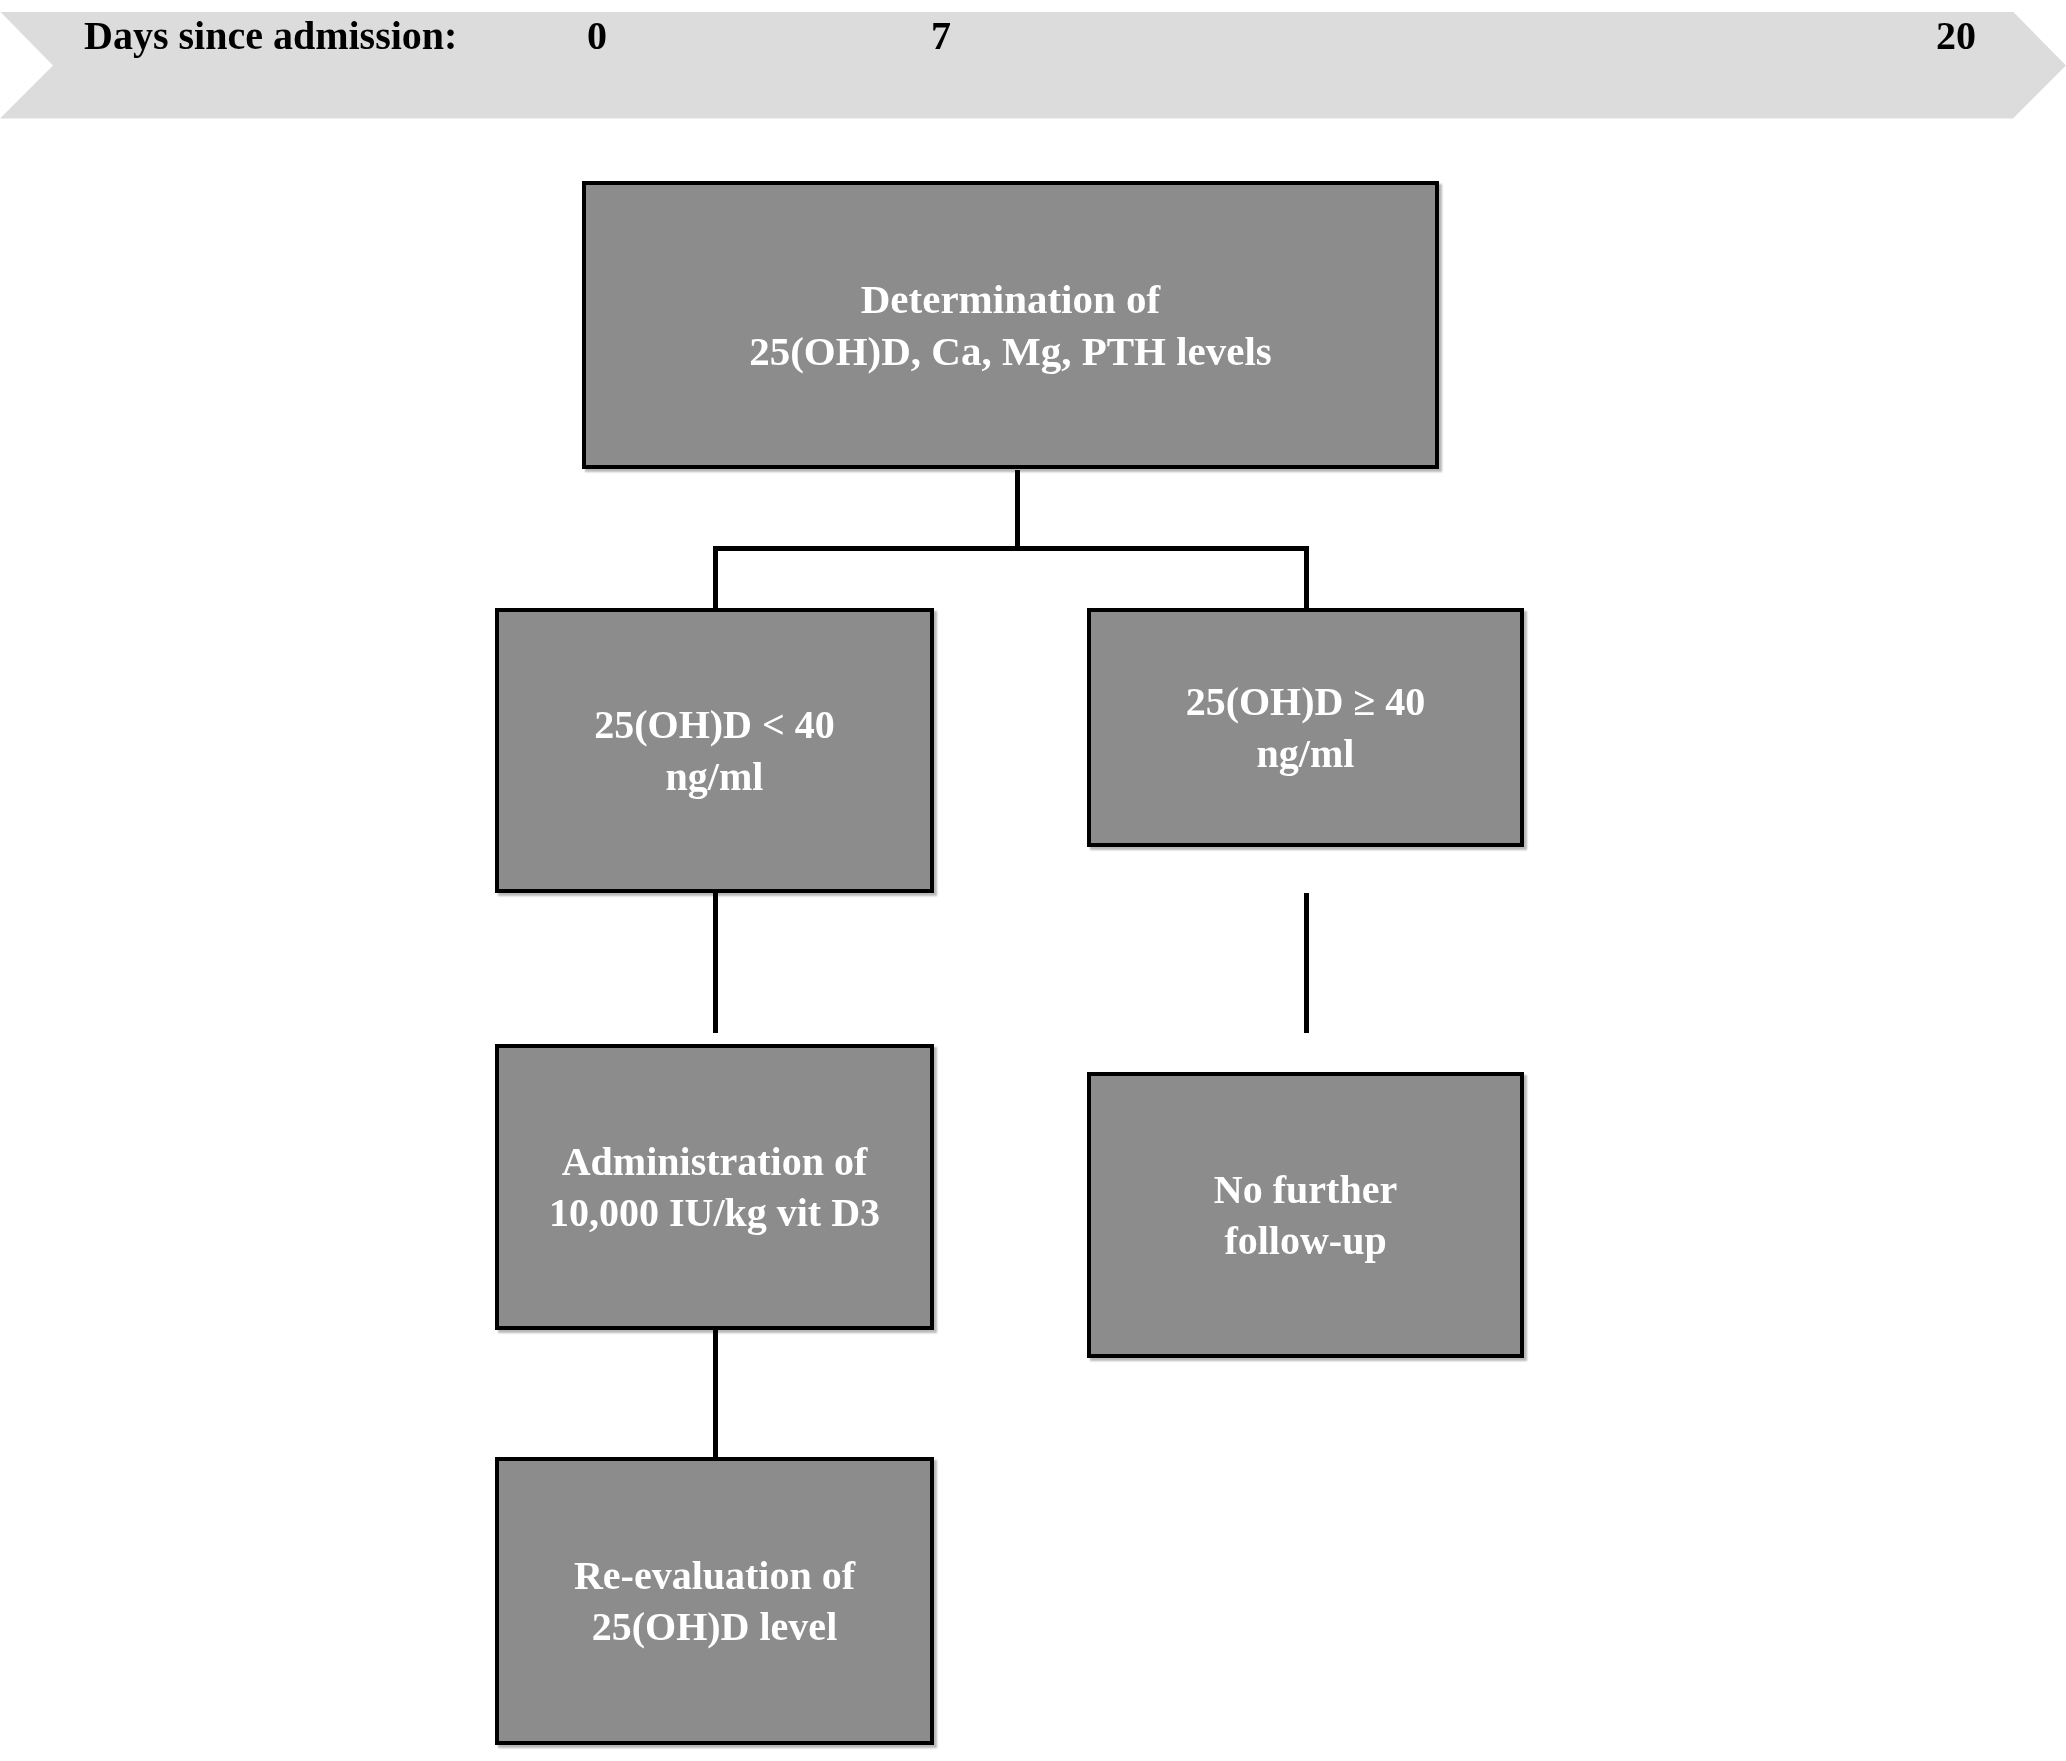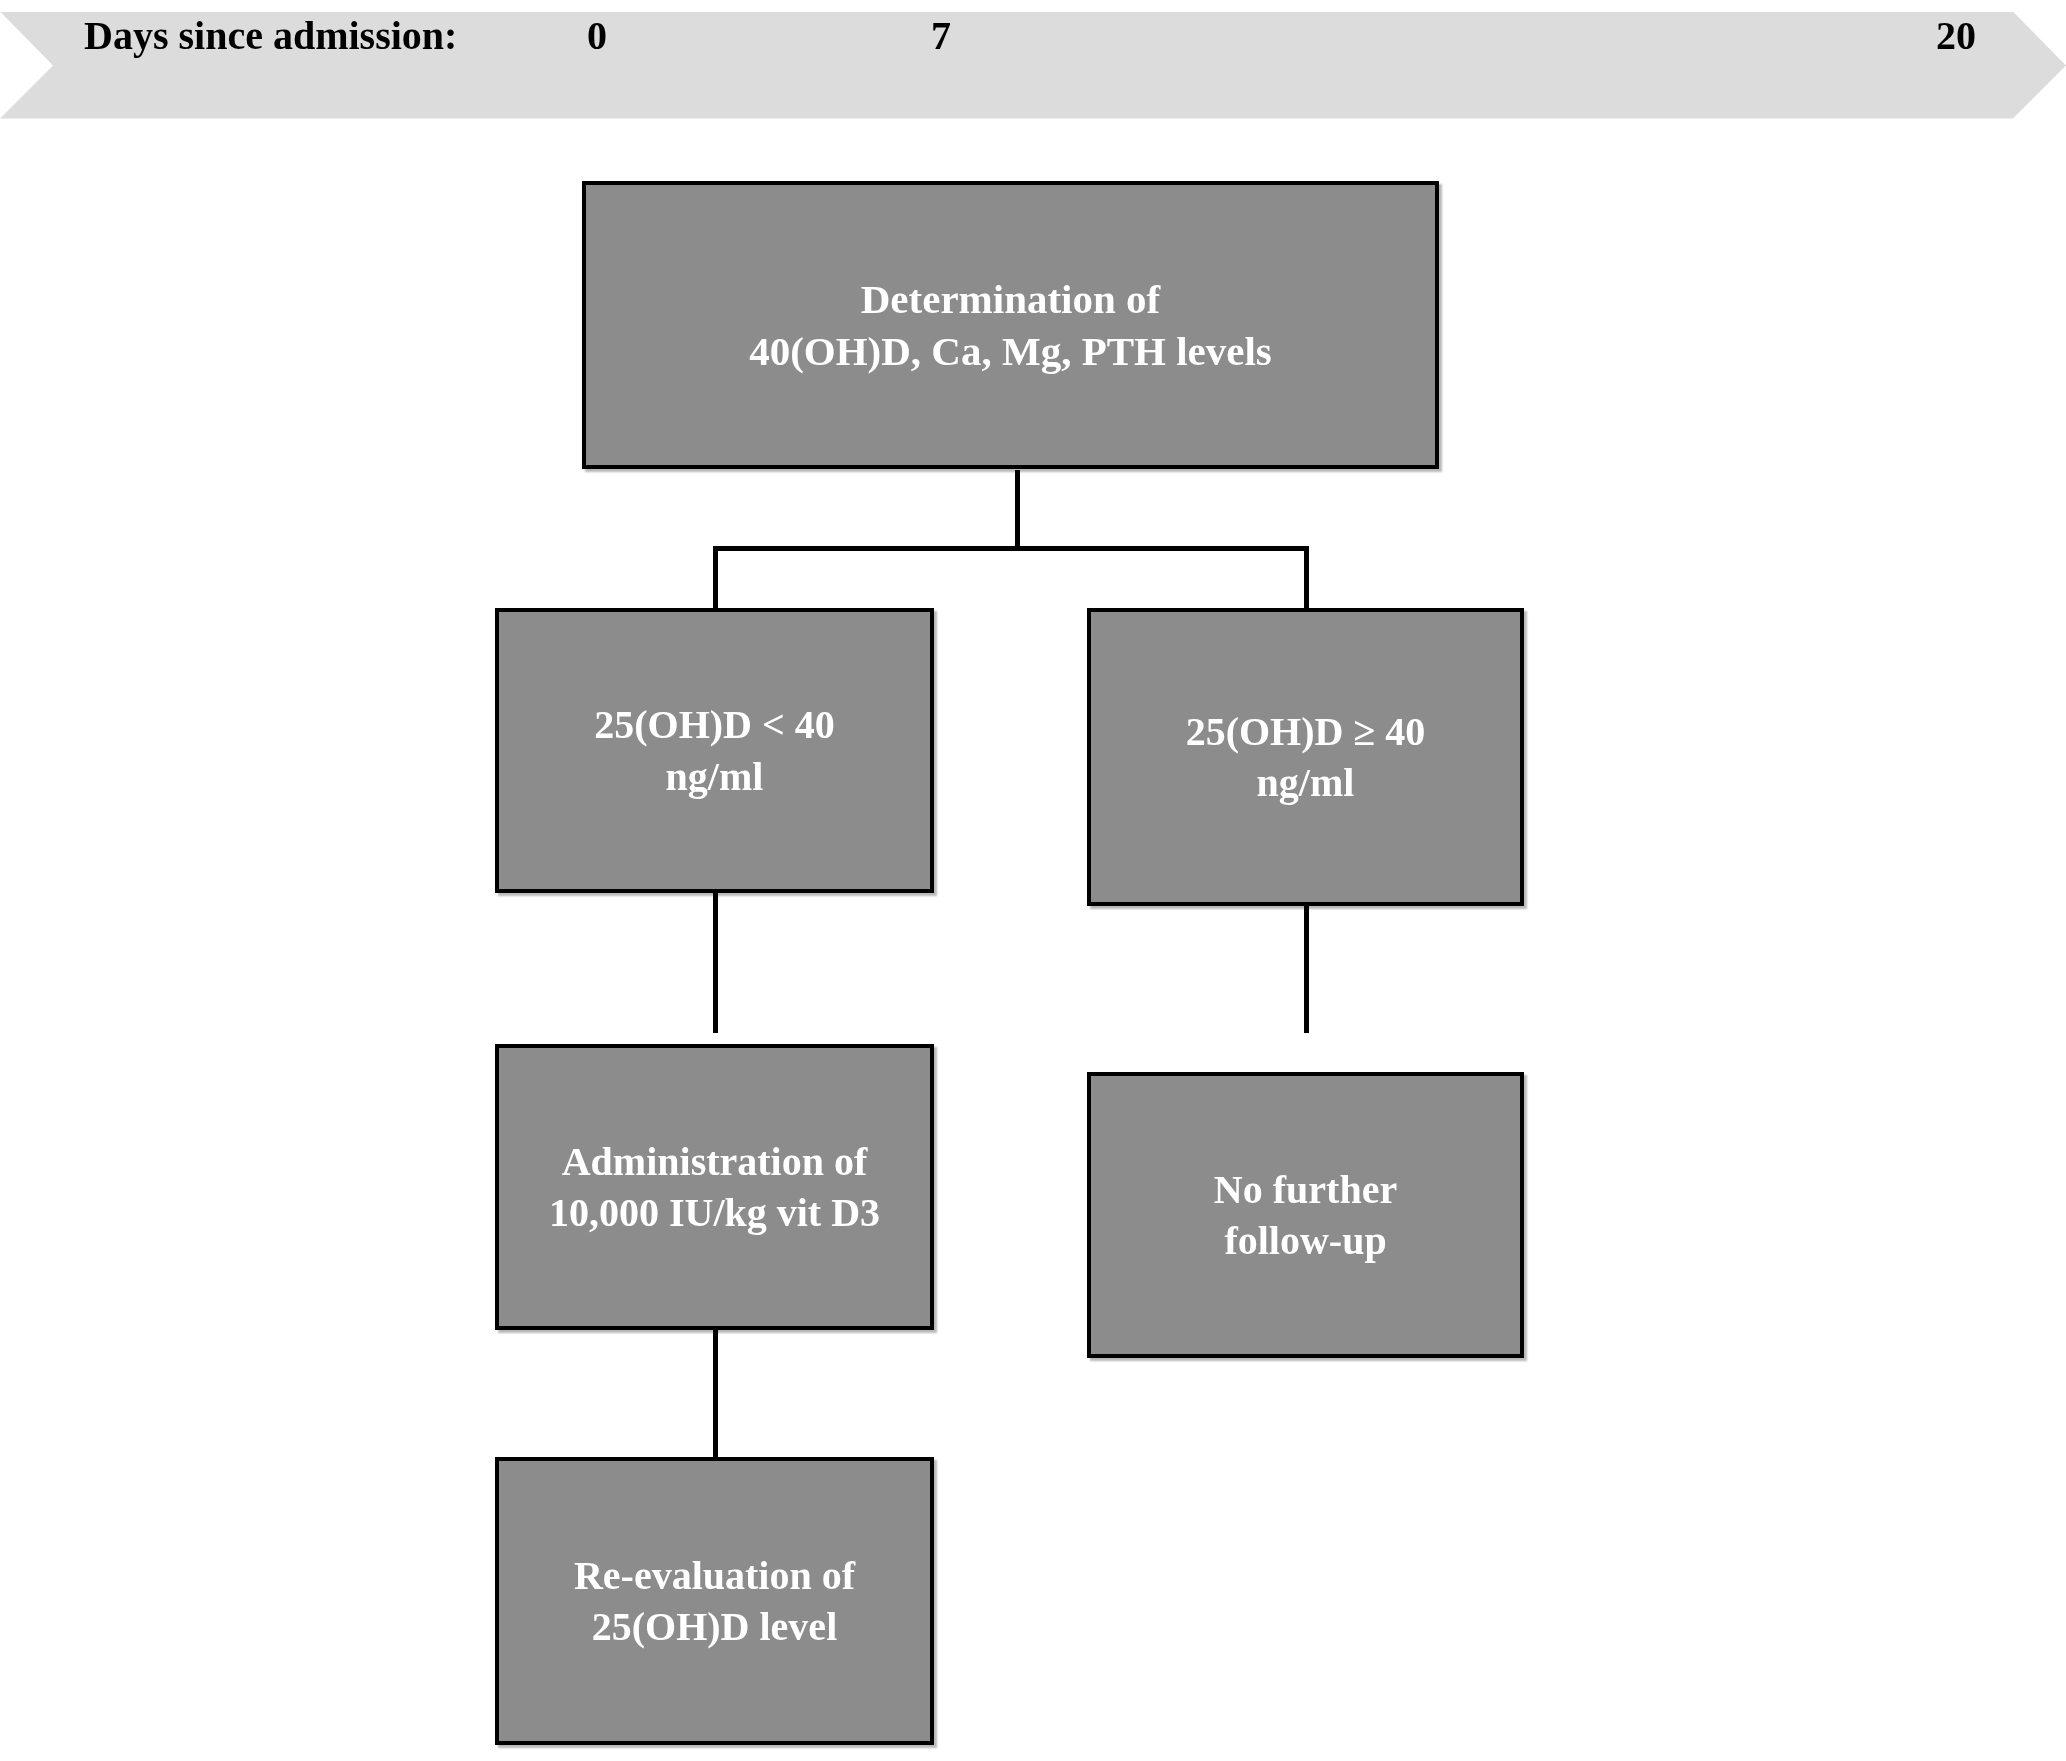--- a/index.html
+++ b/index.html
@@ -58,21 +58,21 @@
     box-shadow: 2.6px 2.6px 1.9px rgba(0,0,0,0.28);
   }
   .flow-box .box-text { white-space: pre-line; display: block; width: 100%; }
 
   #box-determination {
     left: 582px;  top: 181px;
     width: 857px; height: 288px;
     font-size: 41px;
   }
   #box-low-level  { left: 495px;  top: 608px;  width: 439px; height: 285px; }
-  #box-high-level { left: 1087px; top: 608px;  width: 437px; height: 298px; }
+  #box-high-level { left: 1087px; top: 608px;  width: 437px; height: 239px; }
   #box-administration { left: 495px;  top: 1032px; width: 439px; height: 286px; margin-top: 12px; }
   #box-no-followup    { left: 1087px; top: 1032px; width: 437px; height: 286px; margin-top: 40px; }
   #box-reevaluation   { left: 495px;  top: 1457px; width: 439px; height: 288px; }
 
   
   .conn-v {
     position: absolute;
     width: 4.5px;
     background: #000000;
   }
@@ -108,21 +108,21 @@
 <div class="conn-v" id="connector-stem"></div>
 <div class="conn-h" id="connector-split-bar"></div>
 <div class="conn-v" id="connector-drop-left"></div>
 <div class="conn-v" id="connector-drop-right"></div>
 <div class="conn-v" id="connector-low-to-admin"></div>
 <div class="conn-v" id="connector-high-to-nofu"></div>
 <div class="conn-v" id="connector-admin-to-reeval"></div>
 
 <div class="flow-box" id="box-determination">
   <span class="box-text">Determination of
-40(OH)D, Ca, Mg, PTH levels</span>
+25(OH)D, Ca, Mg, PTH levels</span>
 </div>
 
 <div class="flow-box" id="box-low-level">
   <span class="box-text">25(OH)D &lt; 40
 ng/ml</span>
 </div>
 
 <div class="flow-box" id="box-high-level">
   <span class="box-text">25(OH)D ≥ 40
 ng/ml</span>

